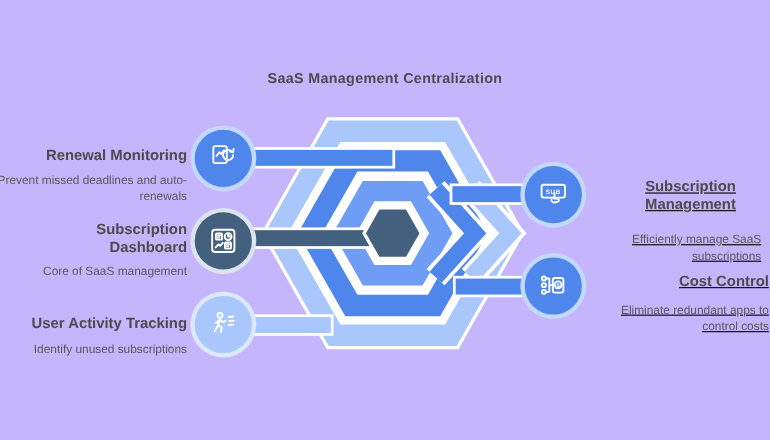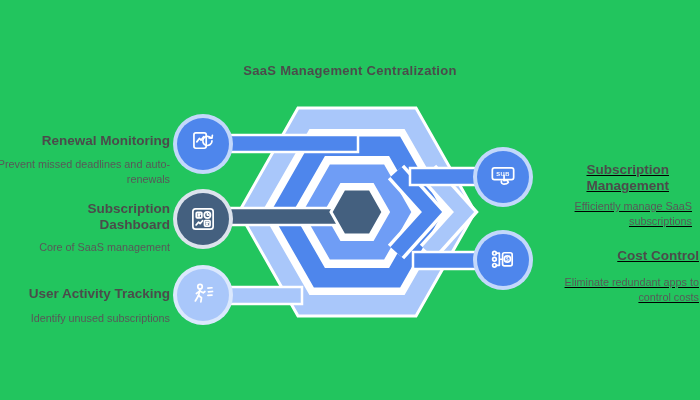--- a/index.html
+++ b/index.html
@@ -1,17 +1,17 @@
 <!DOCTYPE html>
 <html><head>
 <meta charset="utf-8">
 <style>
   html,body{margin:0;padding:0;background:#ffffff;}
   .canvas{
-    position:relative;width:700px;height:400px;background:#22c55e;overflow:hidden;
+    position:relative;width:700px;height:400px;background:#c4b5fd;overflow:hidden;
     font-family:"Liberation Sans", sans-serif;
   }
   .main-title{
     position:absolute;top:63px;left:0;right:0;text-align:center;
     font-size:13px;font-weight:bold;color:#4b4b4b;letter-spacing:.3px;
   }
   .item{position:absolute;}
   .item.left{right:530px;text-align:right;}
   .item.right{left:534px;text-align:right;text-decoration:underline;}
   .item-title{
@@ -83,21 +83,21 @@
     <span class="item-desc nowrap" style="margin-top:7px;">Core of SaaS management</span>
   </div>
 
   <div class="item left" style="top:286px;width:178px;">
     <span class="item-title nowrap">User Activity Tracking</span>
     <span class="item-desc nowrap" style="margin-top:9px;">Identify unused subscriptions</span>
   </div>
 
   <div class="item right" style="top:162px;">
     <span class="item-title t-sub">Subscription Management</span>
-    <span class="item-desc d-sub" style="margin-top:5px;">Efficiently manage SaaS subscriptions</span>
+    <span class="item-desc d-sub" style="margin-top:17px;">Efficiently manage SaaS subscriptions</span>
   </div>
 
   <div class="item right" style="top:248px;">
     <span class="item-title nowrap">Cost Control</span>
     <span class="item-desc d-cost" style="margin-top:11px;">Eliminate redundant apps to control costs</span>
   </div>
 
   <div class="node node-blue" style="left:177px;top:118px;">
     <svg class="ic" width="32" height="32" viewBox="0 0 30 30">
       <rect x="6.5" y="4.5" width="11.5" height="14.5" rx="1.8"></rect>

